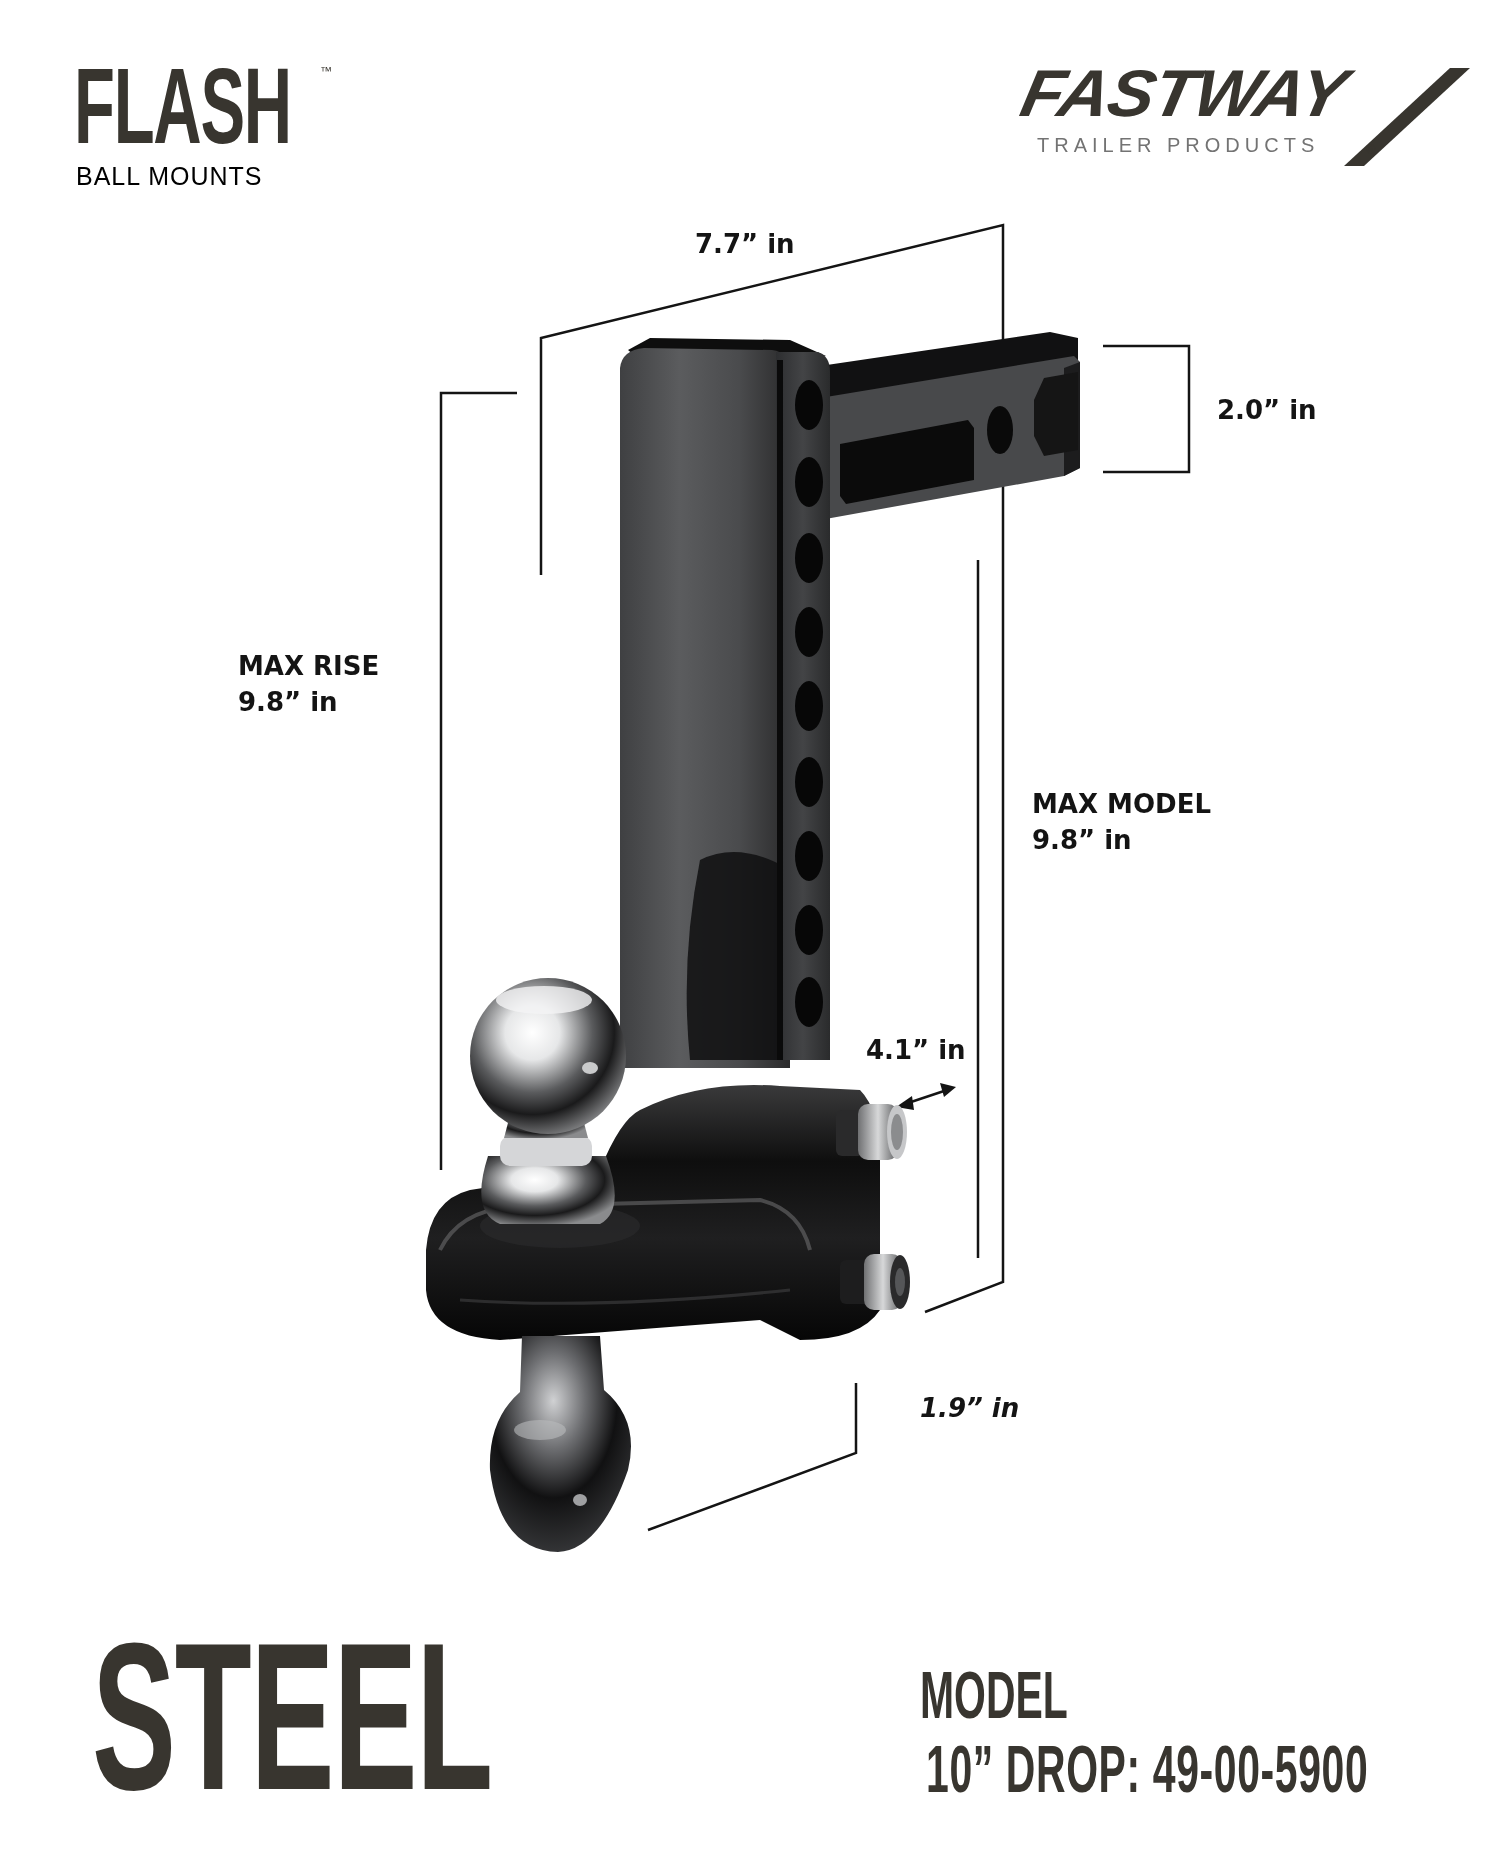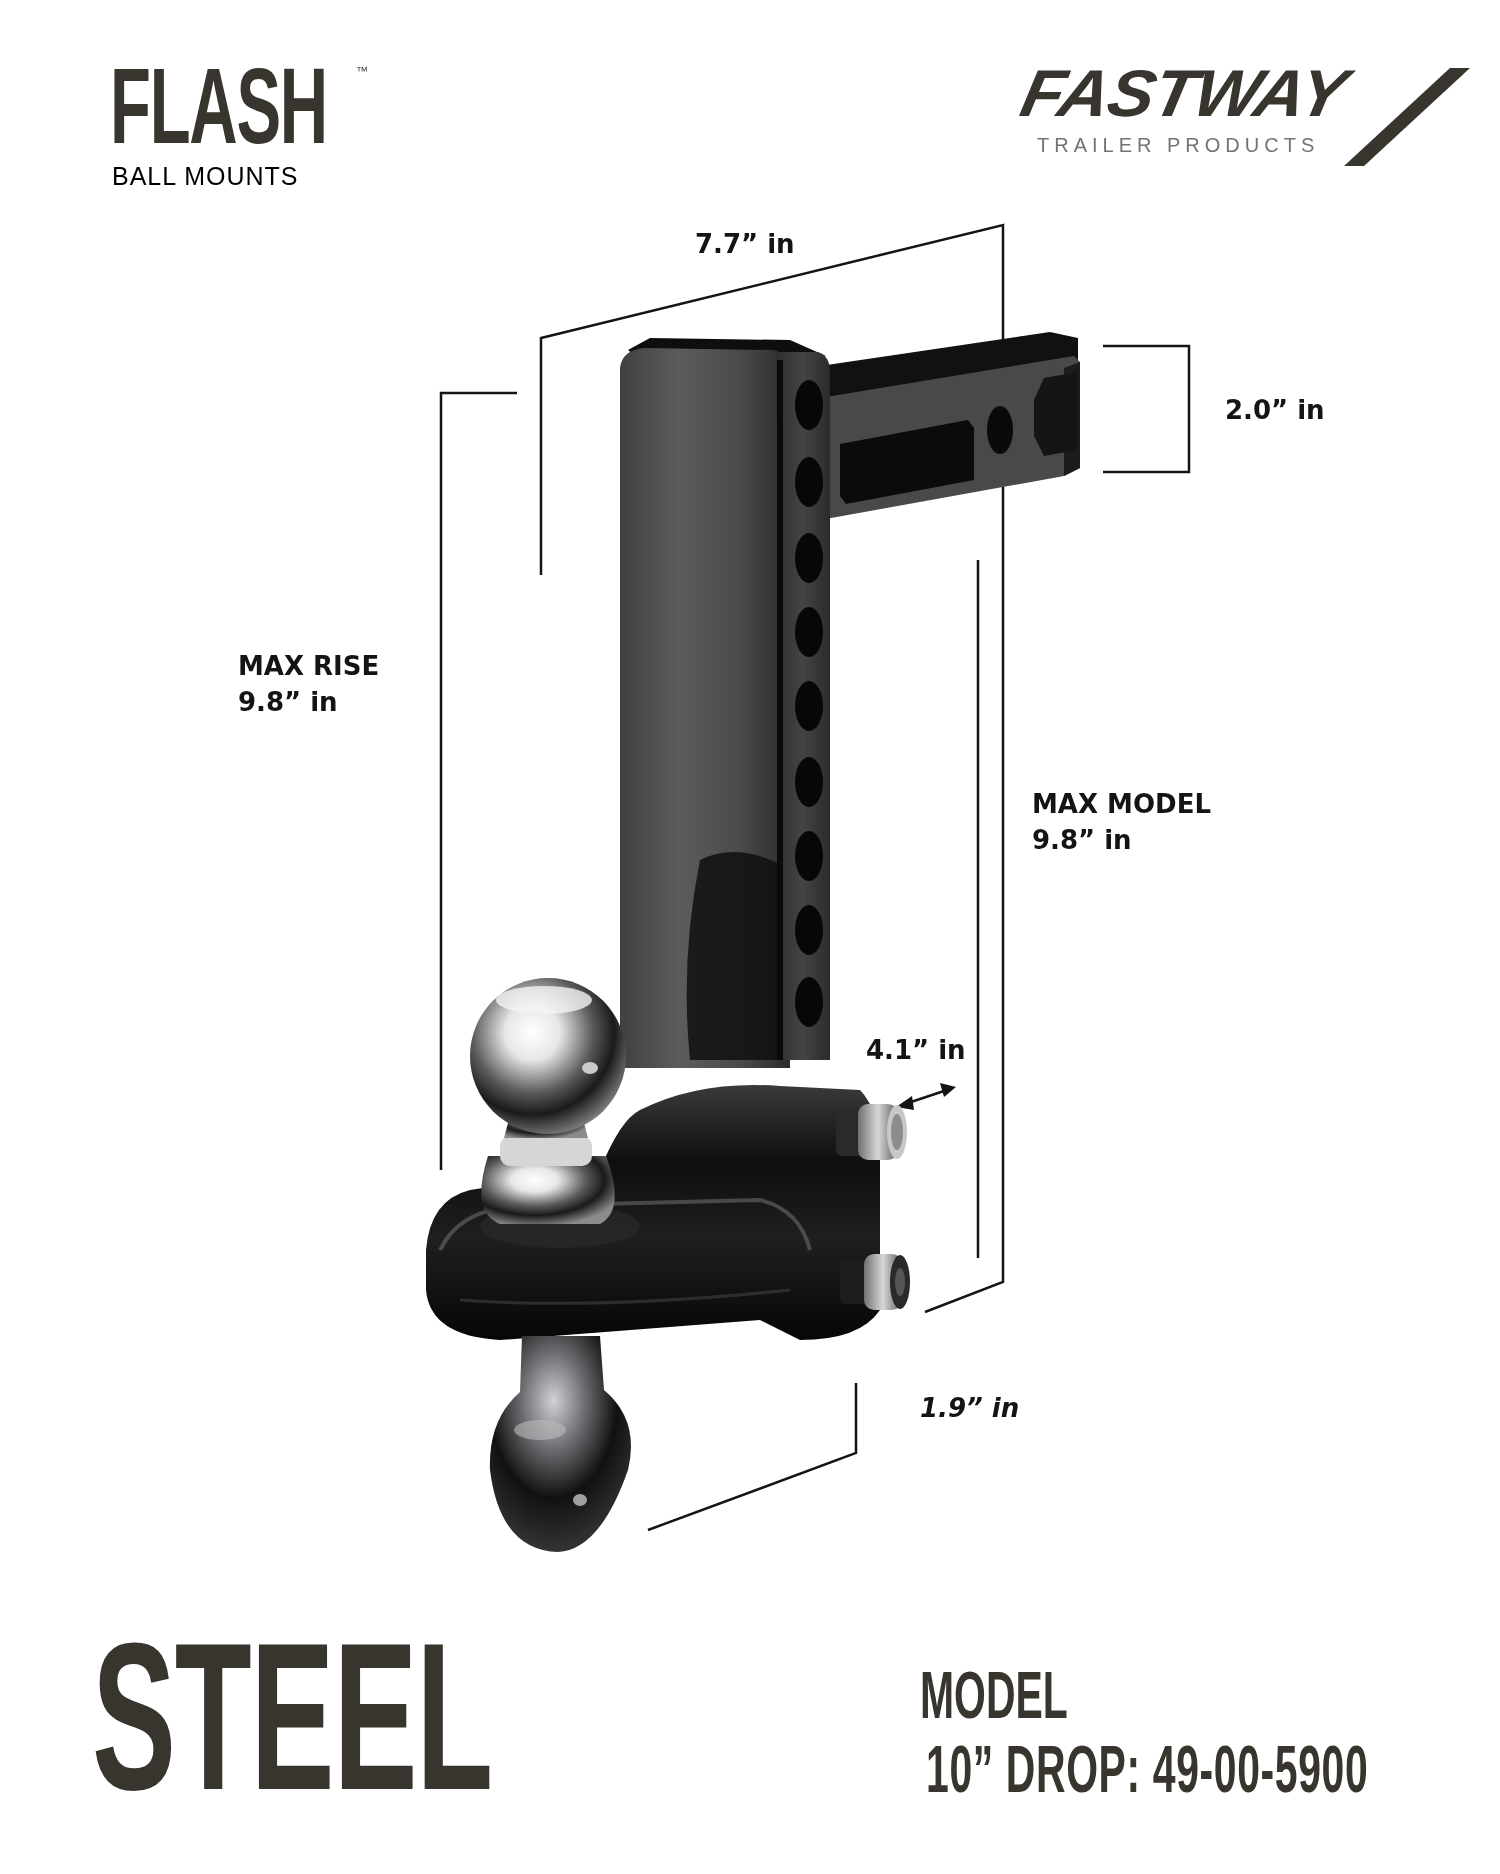--- a/index.html
+++ b/index.html
@@ -1,21 +1,21 @@
 <!DOCTYPE html>
 <html><head>
 <meta charset="utf-8">
 <style>
   html, body { margin: 0; padding: 0; background: #ffffff; }
   body { width: 1500px; height: 1874px; position: relative; overflow: hidden;
          font-family: "Liberation Sans", sans-serif; color: #1a1a1a; }
   .abs { position: absolute; }
 
   
-  .flash-logo { left: 74px; top: 58px; width: 300px; margin-left: 36px; }
+  .flash-logo { left: 74px; top: 58px; width: 300px; }
   .flash-word { font-family: "Liberation Sans", sans-serif; font-weight: 700; font-size: 108px;
                 line-height: 96px; letter-spacing: -2px; color: #38352f;
                 transform: scaleX(0.62); transform-origin: left top; display: inline-block; white-space: nowrap; }
   .flash-tm { position: absolute; left: 246px; top: 6px; font-size: 12px; color: #38352f; letter-spacing: 1px; }
   .flash-sub { position: absolute; left: 2px; top: 104px; font-size: 25px; letter-spacing: 1px;
                color: #000000; font-weight: 400; white-space: nowrap; }
 
   
   .fastway-logo { left: 1030px; top: 58px; width: 420px; height: 110px; }
   .fastway-word { position: absolute; left: 0; top: 0; font-family: "Liberation Sans", sans-serif;
@@ -184,21 +184,21 @@
   </g>
 
   <g>
     <path d="M522,1336 L600,1336 L604,1390 Q640,1420 628,1470 Q600,1550 558,1552 Q500,1550 490,1470 Q488,1420 520,1392 Z" fill="url(#chromeDark)"></path>
     <ellipse cx="540" cy="1430" rx="26" ry="10" fill="#b9babc" opacity="0.6"></ellipse>
     <ellipse cx="580" cy="1500" rx="7" ry="6" fill="#9fa0a2"></ellipse>
   </g>
 </svg>
 
 <div class="abs dim" style="left:695px;top:226px;">7.7” in</div>
-<div class="abs dim" style="left:1217px;top:392px;margin-left:8px;">2.0” in</div>
+<div class="abs dim" style="left:1217px;top:392px;">2.0” in</div>
 
 <div class="abs" style="left:238px;top:648px;">
   <div class="dim">MAX RISE</div>
   <div class="dim">9.8” in</div>
 </div>
 
 <div class="abs" style="left:1032px;top:786px;">
   <div class="dim">MAX MODEL</div>
   <div class="dim">9.8” in</div>
 </div>

